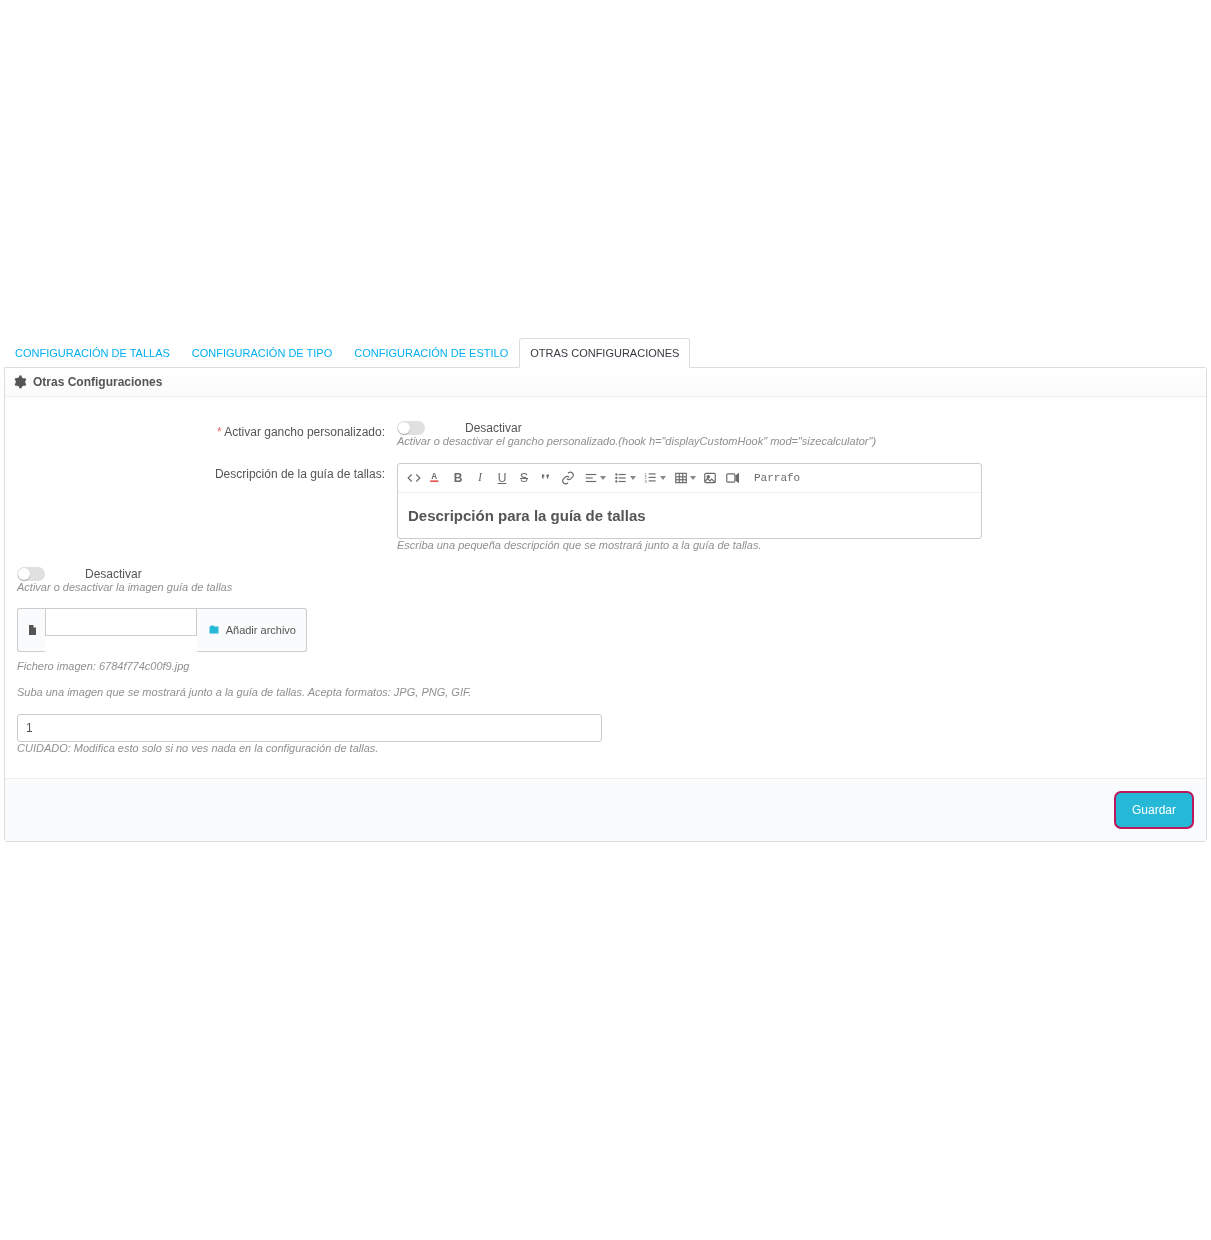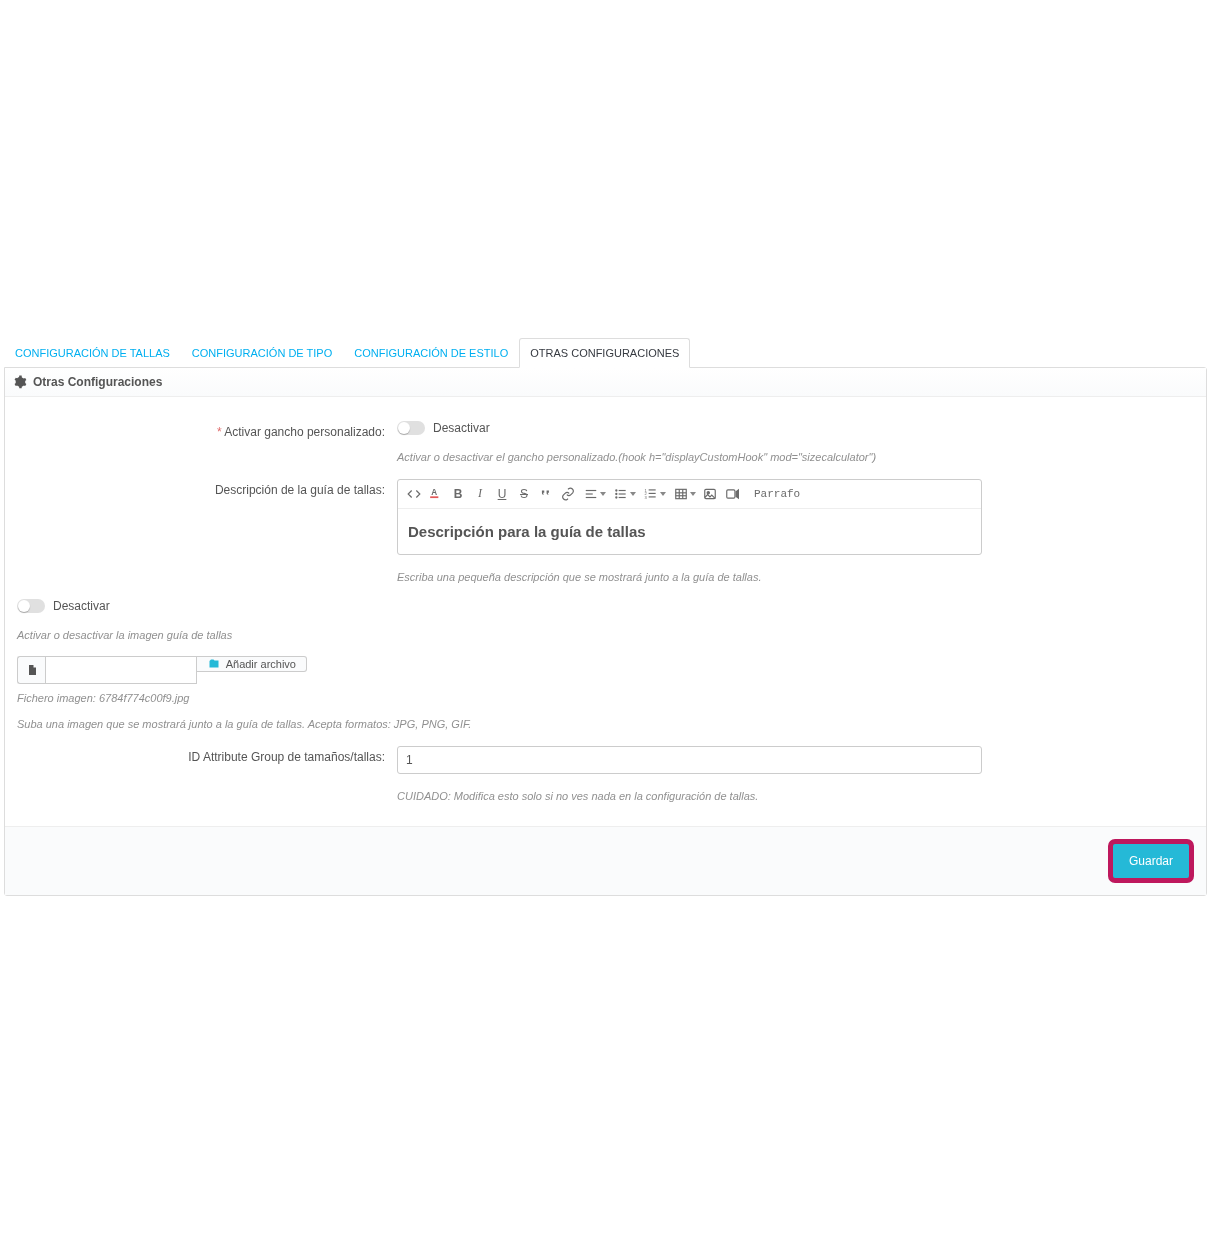--- a/index.html
+++ b/index.html
@@ -86,27 +86,27 @@
   }
   .toggle::after {
     content: "";
     position: absolute;
     left: 1px; top: 1px;
     width: 12px; height: 12px;
     background: #fff;
     border-radius: 50%;
     box-shadow: 0 1px 1px rgba(0,0,0,0.25);
   }
-  .toggle-label { color: #555; }
+  .toggle-label { color: #555; margin-left: 32px; }
 
   .help {
     font-style: italic;
     color: #909090;
     font-size: 11px;
-    margin-top: 16px;
+    margin-top: 0;
     line-height: 1.25;
   }
 
   
   .editor {
     border: 1px solid #ccc;
     border-radius: 3px;
     background: #fff;
   }
   .editor-toolbar {
@@ -180,37 +180,37 @@
     align-items: center;
     gap: 5px;
     border: 1px solid #ccc;
     border-left: none;
     border-radius: 0 3px 3px 0;
     background: #fafbfc;
     padding: 0 10px;
     font-size: 11px;
     color: #555;
     cursor: pointer;
-    height: 16px;
+    height: 44px;
   }
   .file-btn svg { fill: #25b9d7; }
 
   .panel-footer {
     display: flex;
     justify-content: flex-end;
     padding: 12px;
     border-top: 1px solid #eee;
     background: #fafbfc;
   }
   .btn-save {
     background: #25b9d7;
     color: #fff;
     padding: 10px 16px;
     border-radius: 7px;
-    border: 5px solid #be185d;
+    border: 2px solid #be185d;
     font-size: 12px;
     cursor: pointer;
   }
 </style>
 </head>
 <body>
 
 <div class="wrap">
 
   <div class="tabs">
@@ -372,21 +372,20 @@
                 </svg>
               <span>Añadir archivo</span>
             </div>
           </div>
           <div class="help" style="margin-top:8px;">Fichero imagen: 6784f774c00f9.jpg</div>
           <div class="help" style="margin-top:12px;">Suba una imagen que se mostrará junto a la guía de tallas. Acepta formatos: JPG, PNG, GIF.</div>
         </div>
       </div>
 
       <div class="form-row">
-        <div class="label-col">ID Attribute Group de tamaños/tallas:</div>
         <div class="field-col">
           <input class="text-input" value="1" style="">
           <div class="help">CUIDADO: Modifica esto solo si no ves nada en la configuración de tallas.</div>
         </div>
       </div>
 
     </div>
 
     <div class="panel-footer">
       <div class="btn-save">Guardar</div>

